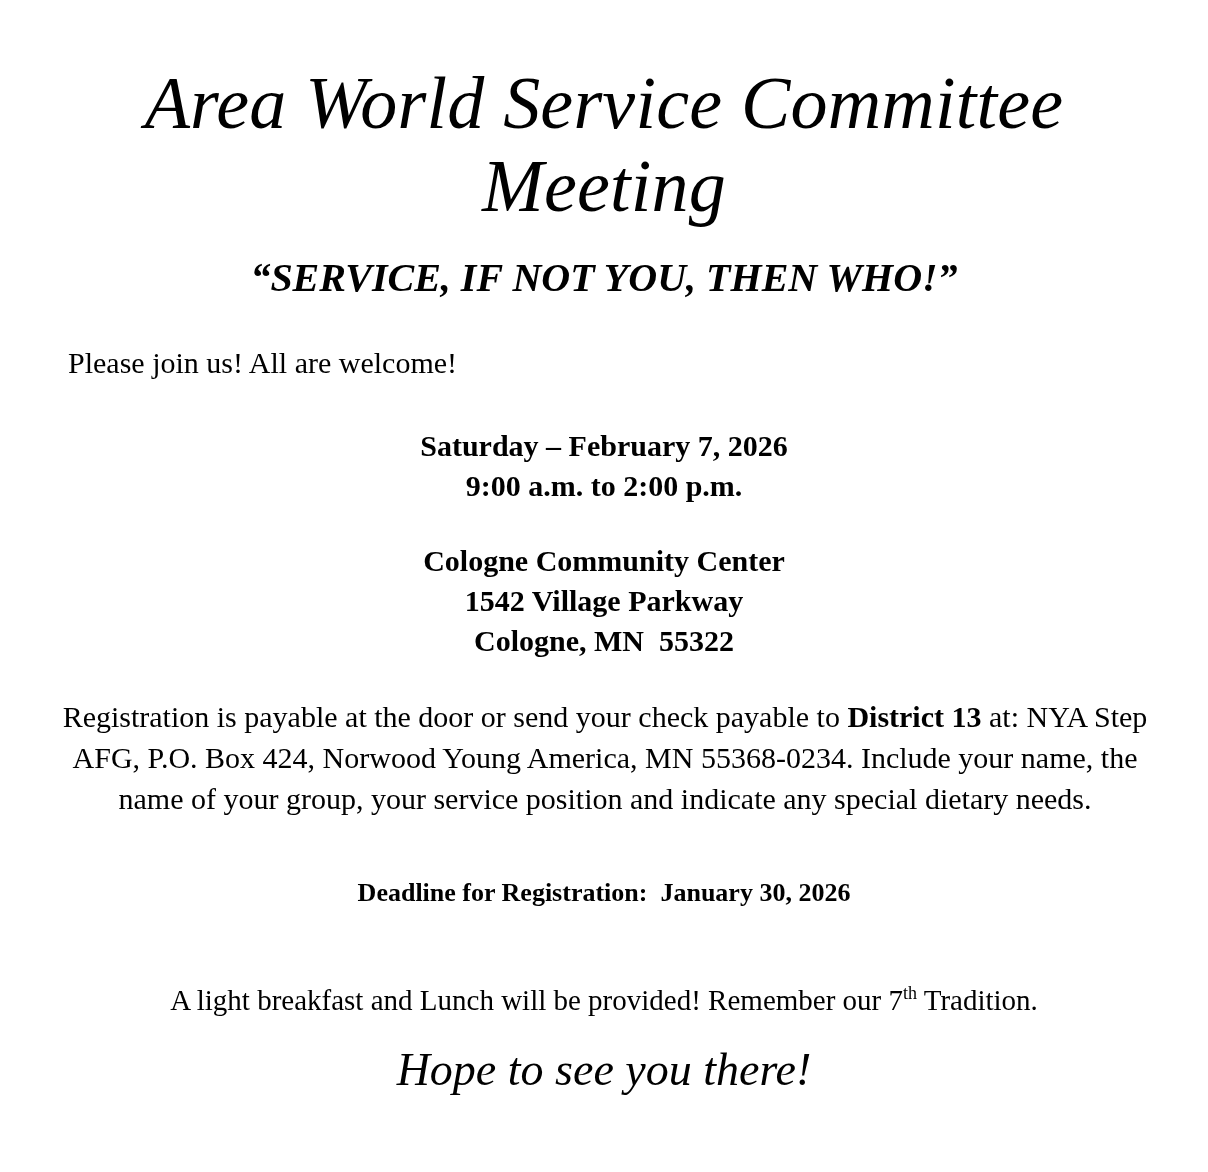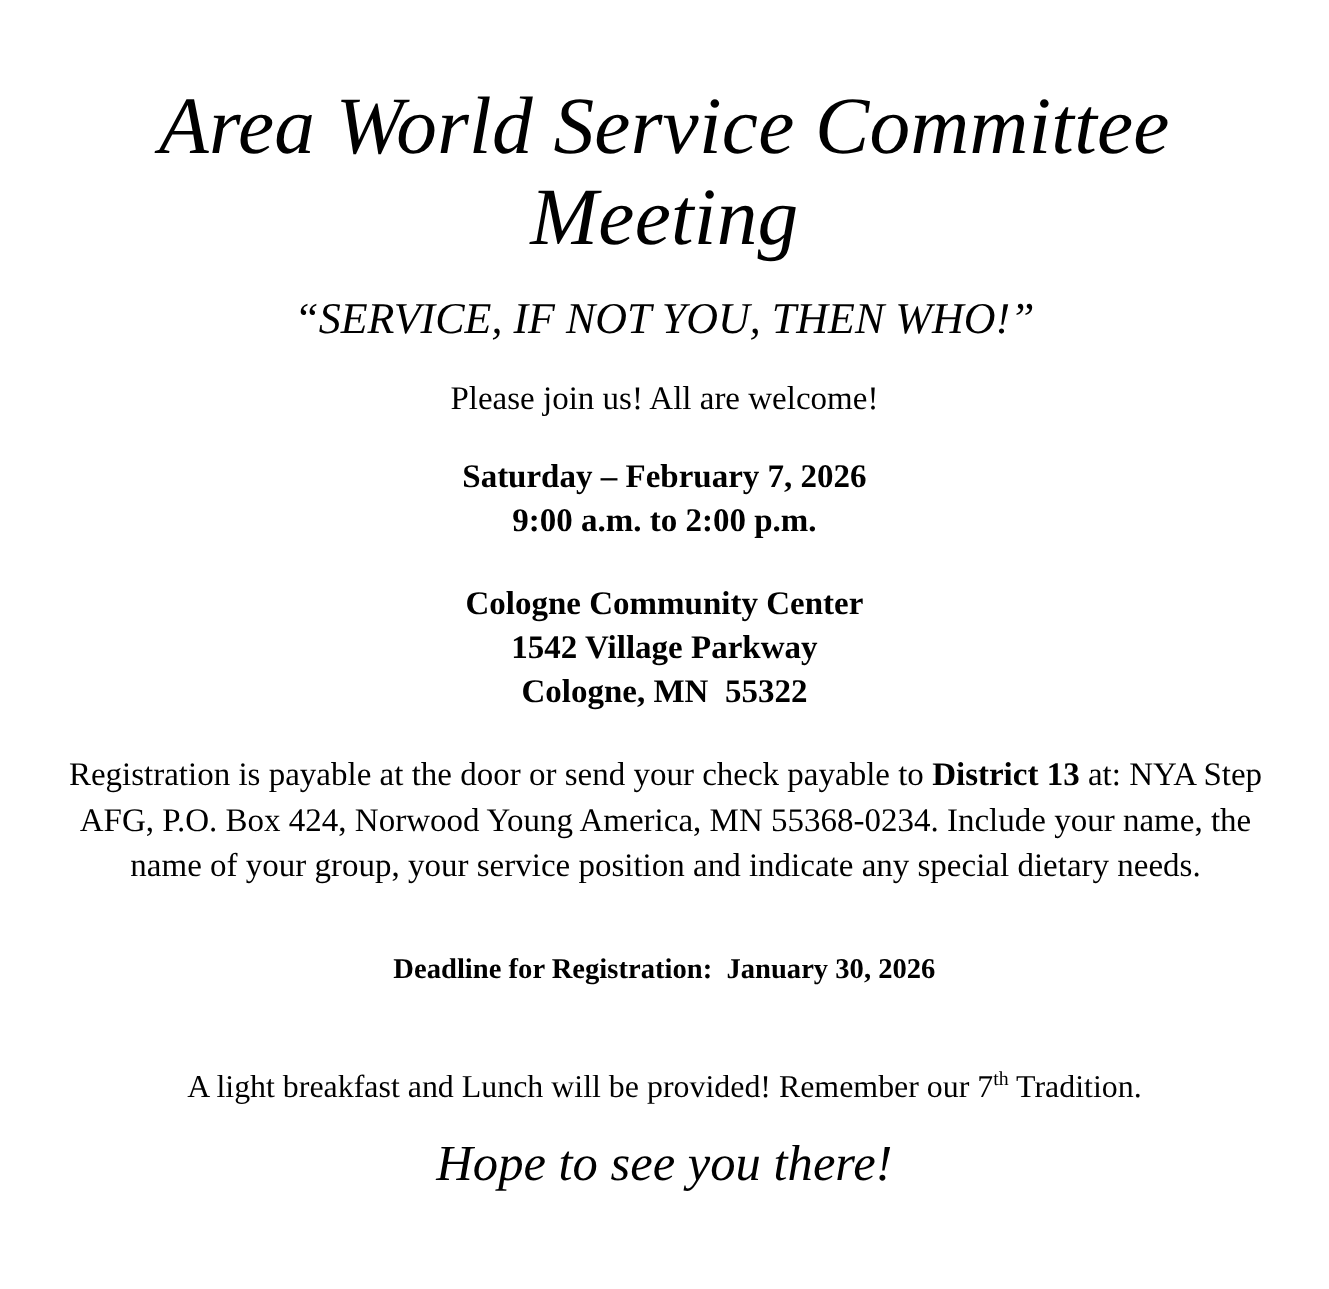--- a/index.html
+++ b/index.html
@@ -15,52 +15,52 @@
     -webkit-font-smoothing: antialiased;
     overflow: hidden;
   }
 
   .page {
     position: relative;
     width: 1208px;
     height: 893px;
     background: #ffffff;
     box-sizing: border-box;
-    padding: 12px 56px;
+    padding: 0 56px;
   }
 
   
   .title {
     font-style: italic;
     font-weight: normal;
     font-size: 74px;
     line-height: 1.12;
     text-align: center;
     margin: 0;
     padding-top: 62px;
     letter-spacing: 0.2px;
   }
 
   
   .slogan {
     font-style: italic;
-    font-weight: normal;
+    font-weight: bold;
     font-size: 40px;
     line-height: 1.2;
     text-align: center;
     margin: 0;
     padding-top: 26px;
   }
 
   
   .welcome {
     font-size: 30px;
     line-height: 1.25;
-    text-align: center;
-    margin: 0;
+    text-align: left;
+    margin: 12px;
     padding-top: 30px;
   }
 
   
   .block-bold {
     font-weight: bold;
     font-size: 30px;
     line-height: 1.32;
     text-align: center;
     margin: 0;

